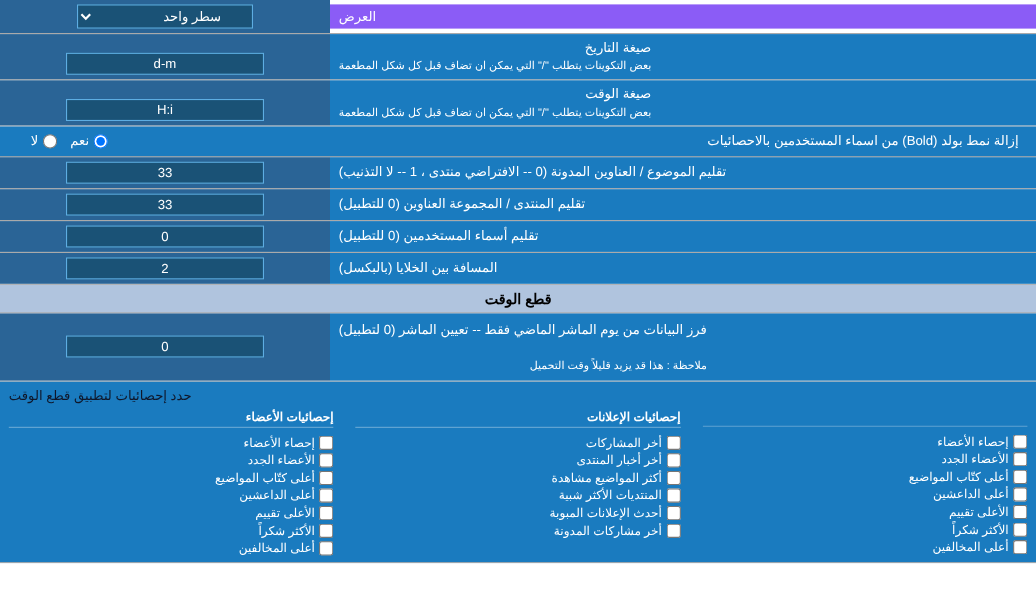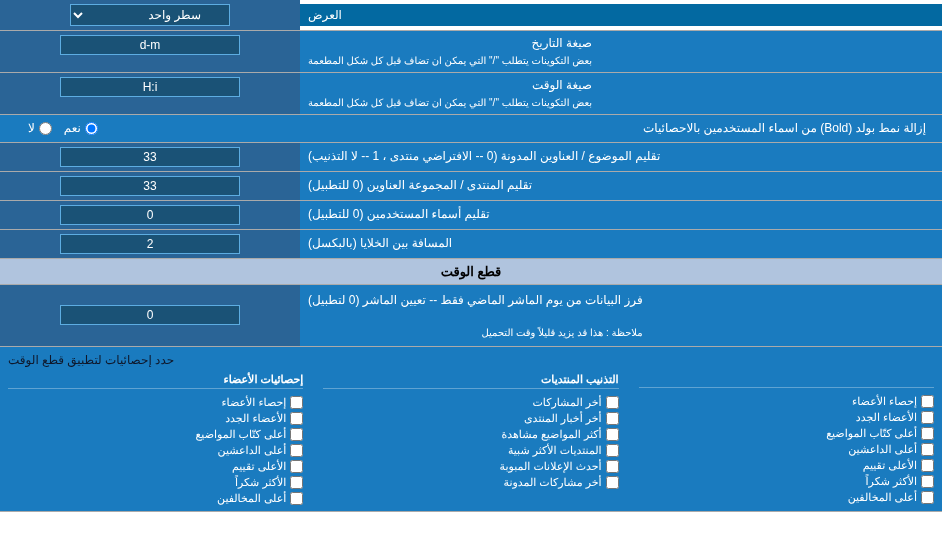--- a/index.html
+++ b/index.html
@@ -41,21 +41,21 @@
       display: block;
       margin-top: 2px;
     }
 
     .row-input {
       background: #2a6496;
       color: #fff;
       width: 300px;
       min-width: 200px;
       display: flex;
-      align-items: flex-start;
+      align-items: flex-end;
       justify-content: center;
       padding: 4px 8px;
     }
 
     .row-input input[type="text"] {
       background: #1a5276;
       color: #fff;
       border: 1px solid #5dade2;
       padding: 2px 6px;
       font-size: 12px;
@@ -110,21 +110,21 @@
 
     
     .top-row {
       display: flex;
       align-items: center;
       border-bottom: 1px solid #aaa;
       min-height: 28px;
     }
 
     .top-row-label {
-      background: #0369a1;
+      background: #8b5cf6;
       color: #fff;
       flex: 1;
       padding: 4px 8px;
       text-align: right;
       font-size: 12px;
       display: flex;
       align-items: center;
       justify-content: flex-end;
     }
 
@@ -380,21 +380,21 @@
           <input type="checkbox" style="">
           <label>الأكثر شكراً</label>
         </div>
         <div class="checkbox-item">
           <input type="checkbox" style="">
           <label>أعلى المخالفين</label>
         </div>
       </div>
 
       <div class="checkbox-col">
-        <div class="checkbox-col-header">التذنيب المنتديات</div>
+        <div class="checkbox-col-header">إحصائيات الإعلانات</div>
         <div class="checkbox-item">
           <input type="checkbox" style="">
           <label>أخر المشاركات</label>
         </div>
         <div class="checkbox-item">
           <input type="checkbox" style="">
           <label>أخر أخبار المنتدى</label>
         </div>
         <div class="checkbox-item">
           <input type="checkbox" style="">

